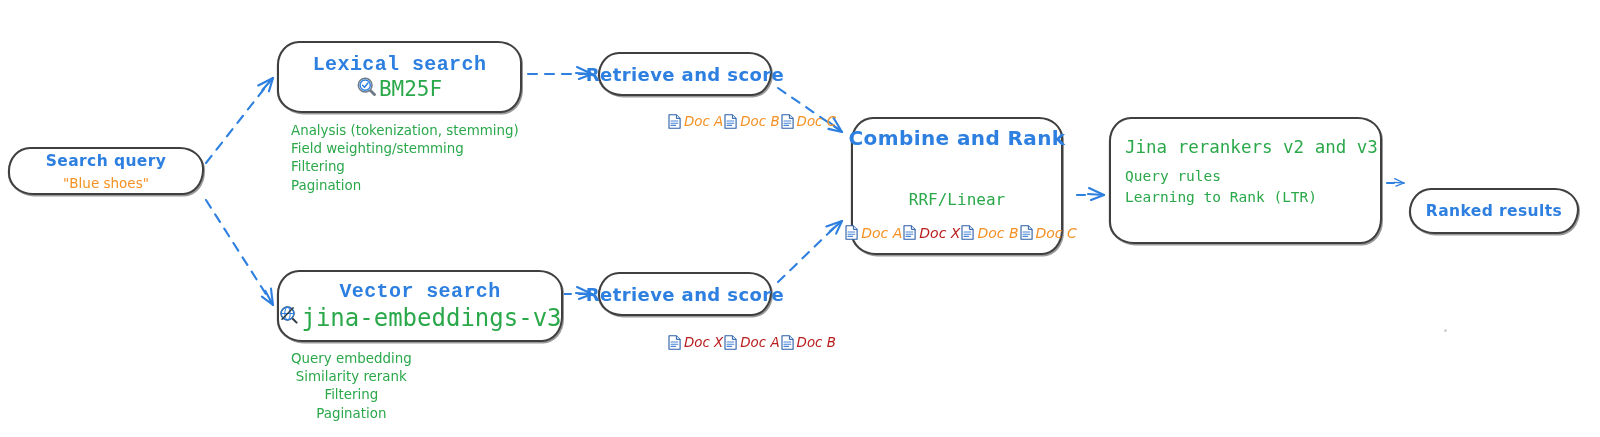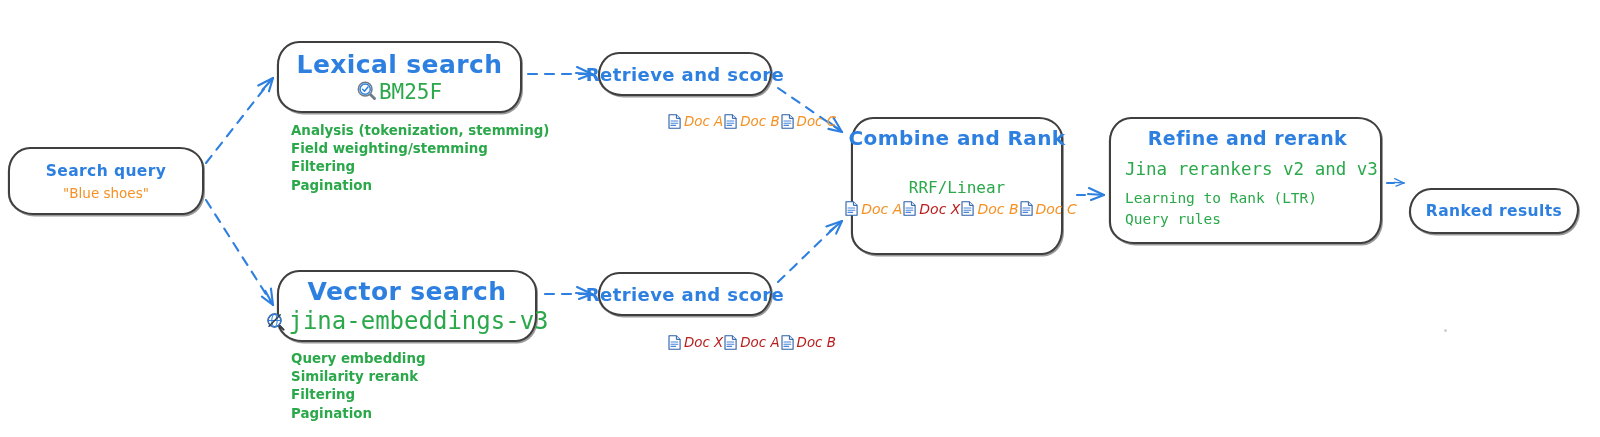--- a/index.html
+++ b/index.html
@@ -60,21 +60,21 @@
     color: #2aa84a;
     font-family: "DejaVu Sans", sans-serif;
     white-space: nowrap;
   }
 
   
   #node-query {
     left: 8px;
     top: 147px;
     width: 196px;
-    height: 68px;
+    height: 48px;
     gap: 5px;
     text-align: right;
   }
   #node-query .title-blue { font-size: 15.5px; }
   .query-value {
     color: #f59023;
     font-family: "DejaVu Sans", sans-serif;
     font-size: 13.5px;
     white-space: nowrap;
   }
@@ -83,45 +83,44 @@
   #node-lexical {
     left: 277px;
     top: 41px;
     width: 245px;
     height: 72px;
     gap: 1px;
   }
   #node-vector {
     left: 277px;
     top: 270px;
-    width: 260px;
+    width: 286px;
     height: 72px;
     gap: 1px;
   }
-  .branch-title { font-size: 25px; }
+  .branch-title { font-size: 20px; font-family: Liberation Mono, monospace; }
   .branch-model-row {
     display: flex;
-    align-items: flex-end;
+    align-items: flex-start;
     gap: 3px;
   }
   .branch-model { font-size: 21px; }
   #node-vector .branch-model { font-size: 24px; }
 
   
   .feature-list {
     position: absolute;
     z-index: 3;
     display: flex;
     flex-direction: column;
     line-height: 1.36;
-    font-weight: bold;
   }
   .feature-list .sans-green { font-size: 13.4px; }
   #list-lexical { left: 291px; top: 122px; }
-  #list-vector  { left: 291px; top: 350px; }
+  #list-vector  { left: 291px; top: 350px; text-align: center; }
 
   
   #node-retrieve-lexical {
     left: 598px;
     top: 52px;
     width: 174px;
     height: 44px;
   }
   #node-retrieve-vector {
     left: 598px;
@@ -160,21 +159,21 @@
   .doc-icon { width: 13px; height: 15px; display: block; flex: none; }
 
   
   #node-combine {
     left: 851px;
     top: 117px;
     width: 212px;
     height: 138px;
     justify-content: flex-start;
     padding-top: 7px;
-    gap: 0;
+    gap: 12px;
   }
   #node-combine .combine-title { font-size: 20px; }
   #node-combine .combine-method { font-size: 16px; margin-top: 28px; }
   #node-combine .doc-list {
     position: static;
     margin-top: 3px;
     margin-left: 8px;
     align-self: center;
   }
   #node-combine .doc-label { font-size: 14px; }
@@ -490,25 +489,24 @@
                 <line x1="3" y1="11.4" x2="7.6" y2="11.4"></line>
             </g>
           </svg>
         </span>
         <span class="doc-label doc-orange">Doc C</span>
       </div>
     </div>
   </div>
 
   <div class="node" id="node-refine">
-    <div class="title-blue refine-title">Refine and rerank</div>
     <div class="mono-green refine-model">Jina rerankers v2 and v3</div>
     <div class="refine-extra">
+      <span class="mono-green">Query rules</span>
       <span class="mono-green">Learning to Rank (LTR)</span>
-      <span class="mono-green">Query rules</span>
     </div>
   </div>
 
   <div class="node" id="node-results">
     <div class="title-blue results-title">Ranked results</div>
   </div>
 
   <div class="speck"></div>
 
 </div>

